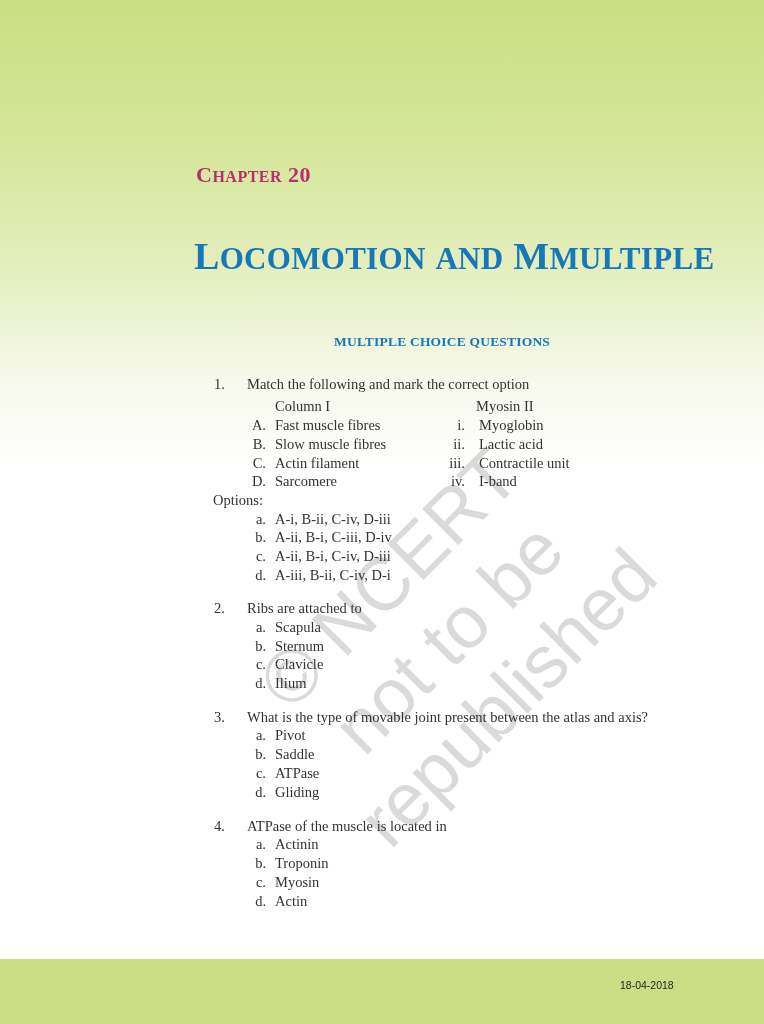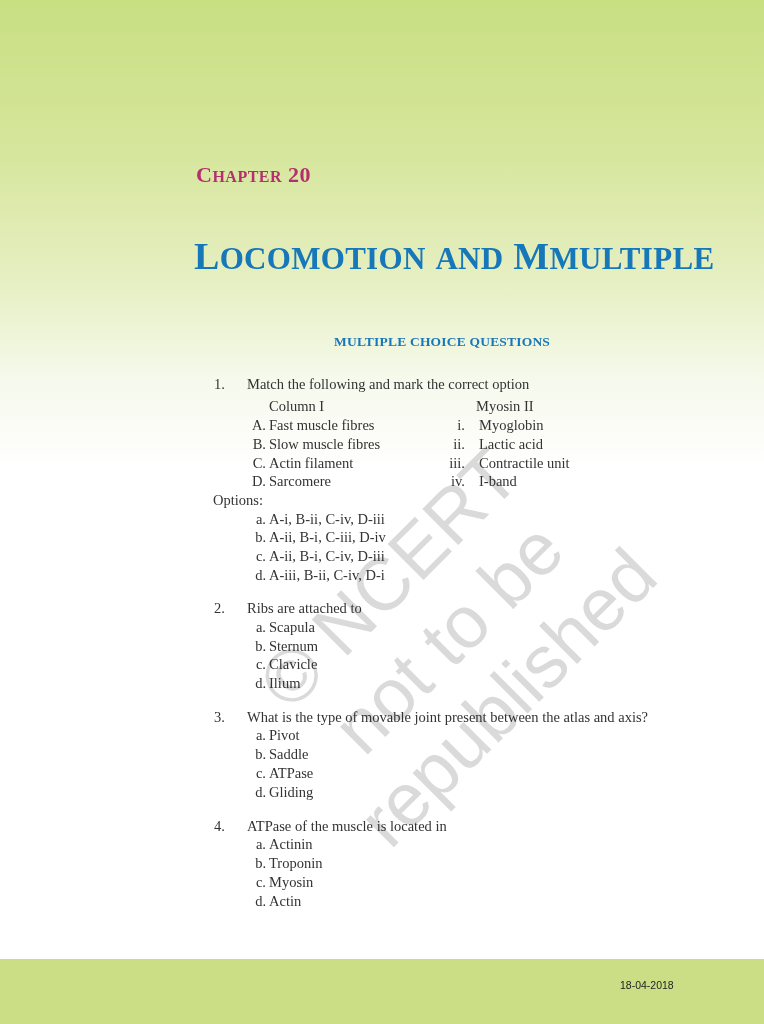--- a/index.html
+++ b/index.html
@@ -22,21 +22,21 @@
   }
   .title .small { font-size: 31px; }
   .mcq-head {
     left: 334px; top: 324px; color: #1677b9; font-weight: bold;
     font-family: "Liberation Serif", "DejaVu Serif", serif; font-size: 13.5px; letter-spacing: 0.2px; margin-top: 10px;
   }
   .txt { font-family: "Liberation Serif", "DejaVu Serif", serif; font-size: 14.5px; color: #333; }
   .qnum { left: 214px; }
   .qtext { left: 247px; }
   .lbl { left: 240px; width: 26px; text-align: right; }
-  .item { left: 269px; }
+  .item { left: 275px; }
   .rlbl { left: 430px; width: 35px; text-align: right; }
   .ritem { left: 479px; }
   .colhead2 { left: 476px; }
   .options-label { left: 213px; }
   .footer {
     position: absolute; left: 0; top: 959px; width: 764px; height: 65px; background: #cbde86;
   }
   .footer-date {
     position: absolute; left: 620px; top: 20px;
     font-family: "Liberation Sans", "DejaVu Sans", sans-serif; font-size: 10.5px; color: #222;

